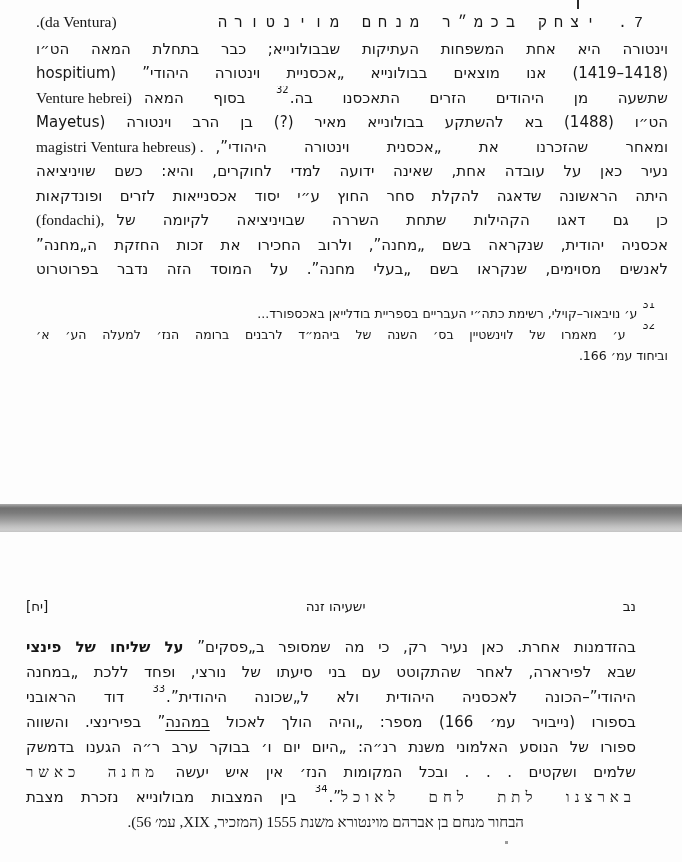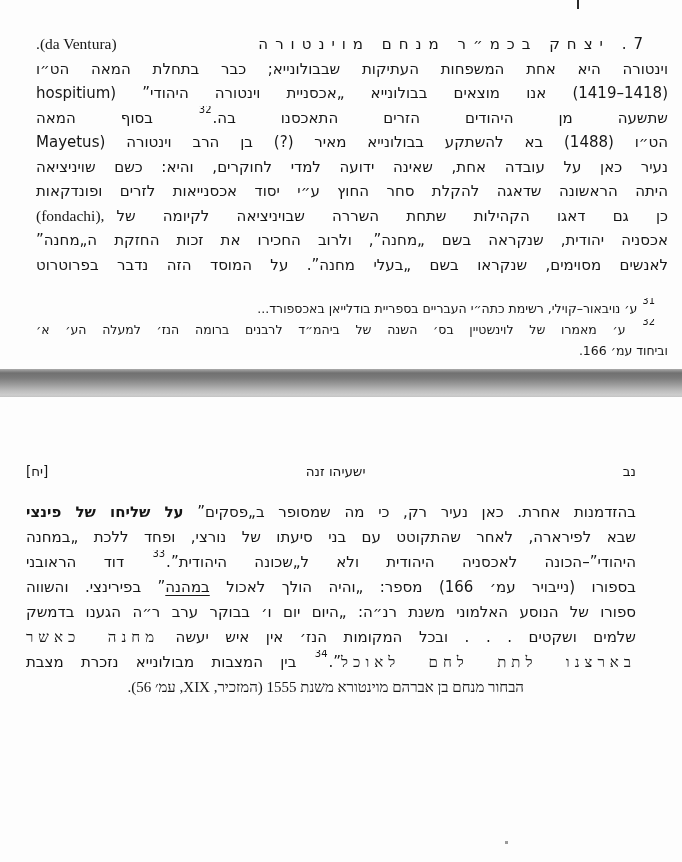--- a/index.html
+++ b/index.html
@@ -4,39 +4,39 @@
 <style>
   :root { --paper:#fdfdfd; --ink:#161616; }
   * { box-sizing: border-box; }
   html,body { margin:0; padding:0; }
   body {
     width:682px; height:862px; overflow:hidden; position:relative;
     background:var(--paper); color:var(--ink);
     font-family:"DejaVu Sans", sans-serif;
   }
   .page { background:var(--paper); }
-  .page-top { height:369px; padding:32px 14px 0 36px; }
+  .page-top { height:504px; padding:10px 14px 0 36px; }
   .page-bottom { height:330px; padding:66px 46px 0 26px;border-radius:29px; }
   .divider {
     height:28px; width:682px;
     background:linear-gradient(180deg,#ababab 0px,#707070 4px,#7b7b7b 9px,
       #9d9d9d 16px,#bebebe 22px,#cdcdcd 26px,#c3c3c3 28px);
   }
   .line {
     font-size:15px; line-height:24.5px; white-space:nowrap;
     overflow:hidden; direction:rtl;
   }
   .page-bottom .line { line-height:25px; }
   .j { text-align:justify; text-align-last:justify; }
   .l-flex { display:flex; justify-content:space-between; align-items:baseline; direction:ltr; gap:12px; }
   .l-flex .heb { flex:1 1 auto; direction:rtl; text-align:justify; text-align-last:justify; white-space:nowrap; overflow:hidden; }
   .l-flex.no-stretch { padding-right:18px; }
   .l-flex.no-stretch .heb { flex:0 0 auto; text-align:right; }
   .lat { font-family:"Liberation Serif", serif; font-size:15.5px; direction:ltr; unicode-bidi:isolate; }
-  .sp-wide { letter-spacing:7px; }
+  .sp-wide { letter-spacing:7px;font-family:Liberation Mono, monospace; }
   .emph { letter-spacing:5px; word-spacing:7px;font-family:Liberation Serif, serif; }
   .heavy { font-weight:bold; }
   .ul { text-decoration:underline; text-underline-offset:3px; }
   sup { font-size:10px; line-height:0; position:relative; top:-4px; margin:0 1px; }
   .footnotes { margin-top:21px; font-size:12.5px; }
   .fn { line-height:21px; direction:rtl; white-space:nowrap; overflow:hidden; padding-right:12px; }
   .fn-cont { line-height:21px; direction:rtl; padding-right:0; }
   .running-head {
     display:flex; justify-content:space-between; align-items:baseline;
     font-size:13.5px; line-height:17px; margin-bottom:20px; direction:ltr;
@@ -51,23 +51,28 @@
 <div class="tick-top"></div>
 
 <section class="page page-top">
   <div class="line l-flex no-stretch">
     <span class="lat">.(da Ventura)</span>
     <span class="heb sp-wide" dir="rtl">7. יצחק בכמ״ר מנחם מוינטורה</span>
   </div>
   <div class="line j" dir="rtl">וינטורה היא אחת המשפחות העתיקות שבבולונייא; כבר בתחלת המאה הט״ו</div>
   <div class="line j" dir="rtl">(1418–1419) אנו מוצאים בבולונייא „אכסניית וינטורה היהודי” (hospitium</div>
   <div class="line l-flex">
+    <span class="lat">Venture hebrei)</span>
     <span class="heb" dir="rtl"><span>שתשעה מן היהודים הזרים התאכסנו בה.</span><sup>32</sup><span> בסוף המאה</span></span>
   </div>
   <div class="line j" dir="rtl">הט״ו (1488) בא להשתקע בבולונייא מאיר (?) בן הרב וינטורה (Mayetus</div>
+  <div class="line l-flex">
+    <span class="lat">magistri Ventura hebreus) .</span>
+    <span class="heb" dir="rtl">ומאחר שהזכרנו את „אכסנית וינטורה היהודי”,</span>
+  </div>
   <div class="line j" dir="rtl">נעיר כאן על עובדה אחת, שאינה ידועה למדי לחוקרים, והיא: כשם שויניציאה</div>
   <div class="line j" dir="rtl">היתה הראשונה שדאגה להקלת סחר החוץ ע״י יסוד אכסנייאות לזרים ופונדקאות</div>
   <div class="line l-flex">
     <span class="lat">(fondachi),</span>
     <span class="heb" dir="rtl">כן גם דאגו הקהילות שתחת השררה שבויניציאה לקיומה של</span>
   </div>
   <div class="line j" dir="rtl">אכסניה יהודית, שנקראה בשם „מחנה”, ולרוב החכירו את זכות החזקת ה„מחנה”</div>
   <div class="line j" dir="rtl">לאנשים מסוימים, שנקראו בשם „בעלי מחנה”. על המוסד הזה נדבר בפרוטרוט</div>
 
   <div class="footnotes">

